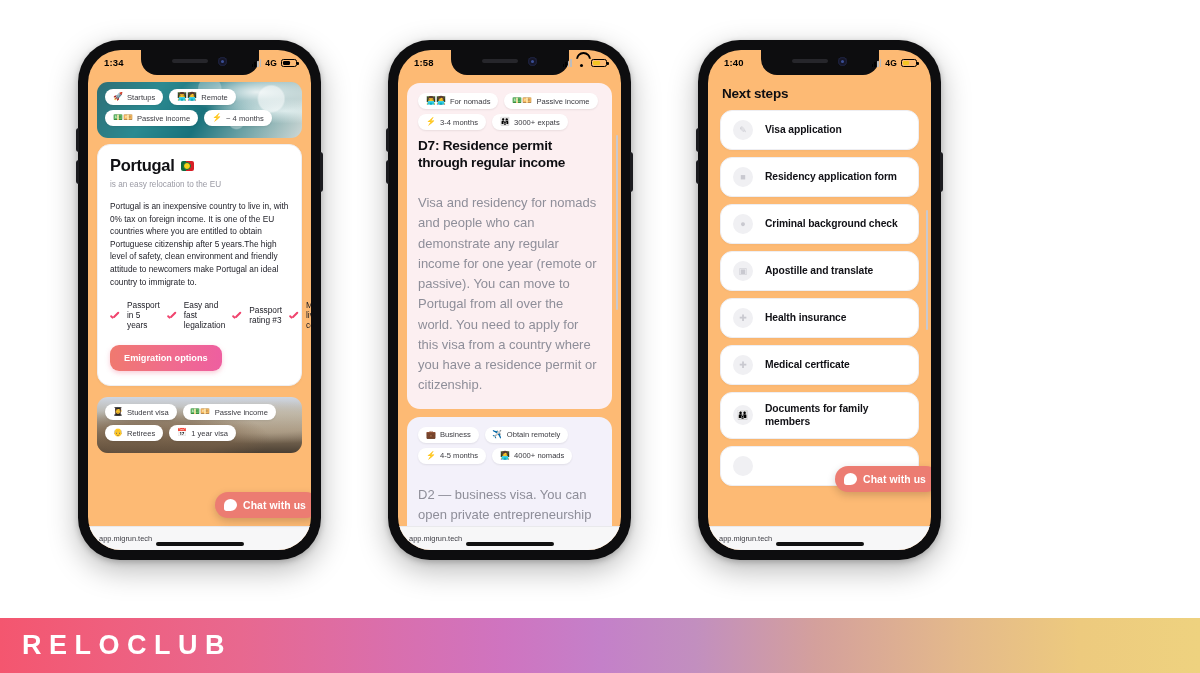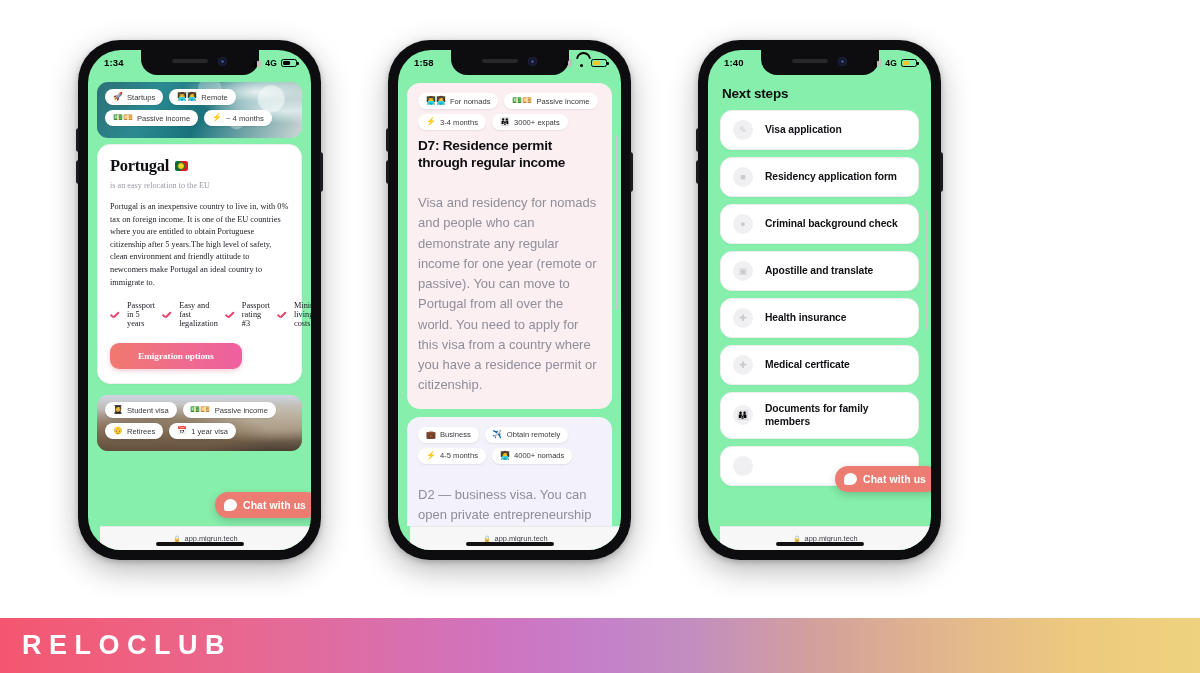--- a/index.html
+++ b/index.html
@@ -35,21 +35,21 @@
     background: #1b1b1f; border-radius: 3px 0 0 3px;
   }
   .btn-pwr {
     position: absolute; right: -2px; width: 3px;
     background: #1b1b1f; border-radius: 0 3px 3px 0;
   }
   .screen {
     position: relative;
     width: 100%; height: 100%;
     border-radius: 33px;
-    background: #86efac;
+    background: #fdba74;
     overflow: hidden;
   }
   .notch {
     position: absolute; top: 0; left: 50%;
     transform: translateX(-50%);
     width: 118px; height: 25px;
     background: #0d0d0f;
     border-radius: 0 0 16px 16px;
     z-index: 20;
     display: flex; align-items: center; justify-content: center;
@@ -86,23 +86,23 @@
     width:16px; height:8px; border:1.2px solid #000; border-radius:2.4px;
     position:relative; padding:1px;
   }
   .batt::after{content:""; position:absolute; right:-3px; top:2.4px; width:1.6px;height:3px;
     background:#000; border-radius:0 1px 1px 0;}
   .batt b { display:block; height:100%; border-radius:1.2px; }
 
   
   .content { position:absolute; top:25px; left:0; right:0; bottom:0; overflow:hidden; }
   .urlbar {
-    position:absolute; left:12px; right:0; bottom:0; height:24px;
+    position:absolute; left:0; right:0; bottom:0; height:24px;
     background:#f7f7f8; border-top:1px solid #e9e9ec;
-    display:flex; align-items:center; justify-content:center; gap:3px;
+    display:flex; align-items:center; gap:3px;
     font-size:7.4px; color:#3c3c43; z-index:12;
   }
   .lock { font-size:6.5px; opacity:.75; }
   .homebar {
     position:absolute; bottom:4px; left:50%; transform:translateX(-50%);
     width:88px; height:3.6px; border-radius:3px; background:#111; z-index:14;
   }
 
   
   .chat {
@@ -140,42 +140,41 @@
     background:#fff; border-radius:14px; padding:3.5px 8px;
     font-size:7.6px; color:#3a3a40; font-weight:500;
     display:inline-flex; align-items:center; gap:4px; white-space:nowrap;
     box-shadow:0 1px 2px rgba(0,0,0,.08);
   }
   .pill .emo { font-size:8px; line-height:1; }
   .card1 {
     margin: 6px 9px 0; background:#fff; border:1px solid #efeff2;
     border-radius:13px; padding:11px 12px 14px;
     box-shadow:0 1px 3px rgba(0,0,0,.04);
-    font-family:Liberation Serif, serif;
   }
   .title1 { font-size:16.5px; font-weight:800; letter-spacing:-.3px; color:#101014;
             display:flex; align-items:center; gap:6px; }
   .flagpt { width:13px; height:10px; border-radius:2px; overflow:hidden; display:inline-flex; }
   .flagpt i:nth-child(1){ width:40%; background:#0c6b3d; }
   .flagpt i:nth-child(2){ width:60%; background:#d81e25; position:relative;}
   .flagpt i:nth-child(2)::after{content:"";position:absolute;left:-3px;top:50%;transform:translateY(-50%);
     width:6px;height:6px;border-radius:50%;background:#f7d417;border:1px solid #0c6b3d;}
   .sub1 { margin-top:5px; font-size:8.2px; color:#9a9aa4; }
   .body1 { margin-top:11px; font-size:8.3px; line-height:1.52; color:#22222a; }
   .checks { margin-top:12px; display:flex; flex-direction:row; gap:7px; }
   .checkrow { display:flex; align-items:center; gap:8px; font-size:8.3px; color:#1a1a22; }
   .tick { width:9px; height:9px; flex:0 0 auto; position:relative; }
   .tick::before, .tick::after { content:""; position:absolute; background:#f0436d; border-radius:1px; }
   .tick::before { width:4px; height:1.6px; transform:rotate(45deg); left:0px; top:5px; }
   .tick::after  { width:8px; height:1.6px; transform:rotate(-45deg); left:2px; top:3.6px; }
   .cta1 {
     margin-top:15px; display:inline-block; border:none; cursor:pointer;
     background:linear-gradient(90deg,#f0796f 0%, #f06b8e 55%, #ee5fa0 100%);
     color:#fff; font-size:9.2px; font-weight:600;
-    padding:8px 28px; border-radius:9px; font-family:inherit;
+    padding:8px 14px; border-radius:9px; font-family:inherit;
     box-shadow:0 2px 5px rgba(238,110,140,.35);
   }
   .hero2 {
     margin: 11px 9px 0; height: 56px; border-radius:11px; overflow:hidden;
     background:
       linear-gradient(180deg, #cfd6e2 0%, #b9b6ad 30%, #9a8a76 58%, #6f5f4c 80%, #4a3f33 100%);
     position:relative; padding:7px 8px; display:flex; flex-wrap:wrap; align-content:flex-start; gap:5px 6px;
   }
   .hero2::after{
     content:""; position:absolute; inset:0;

